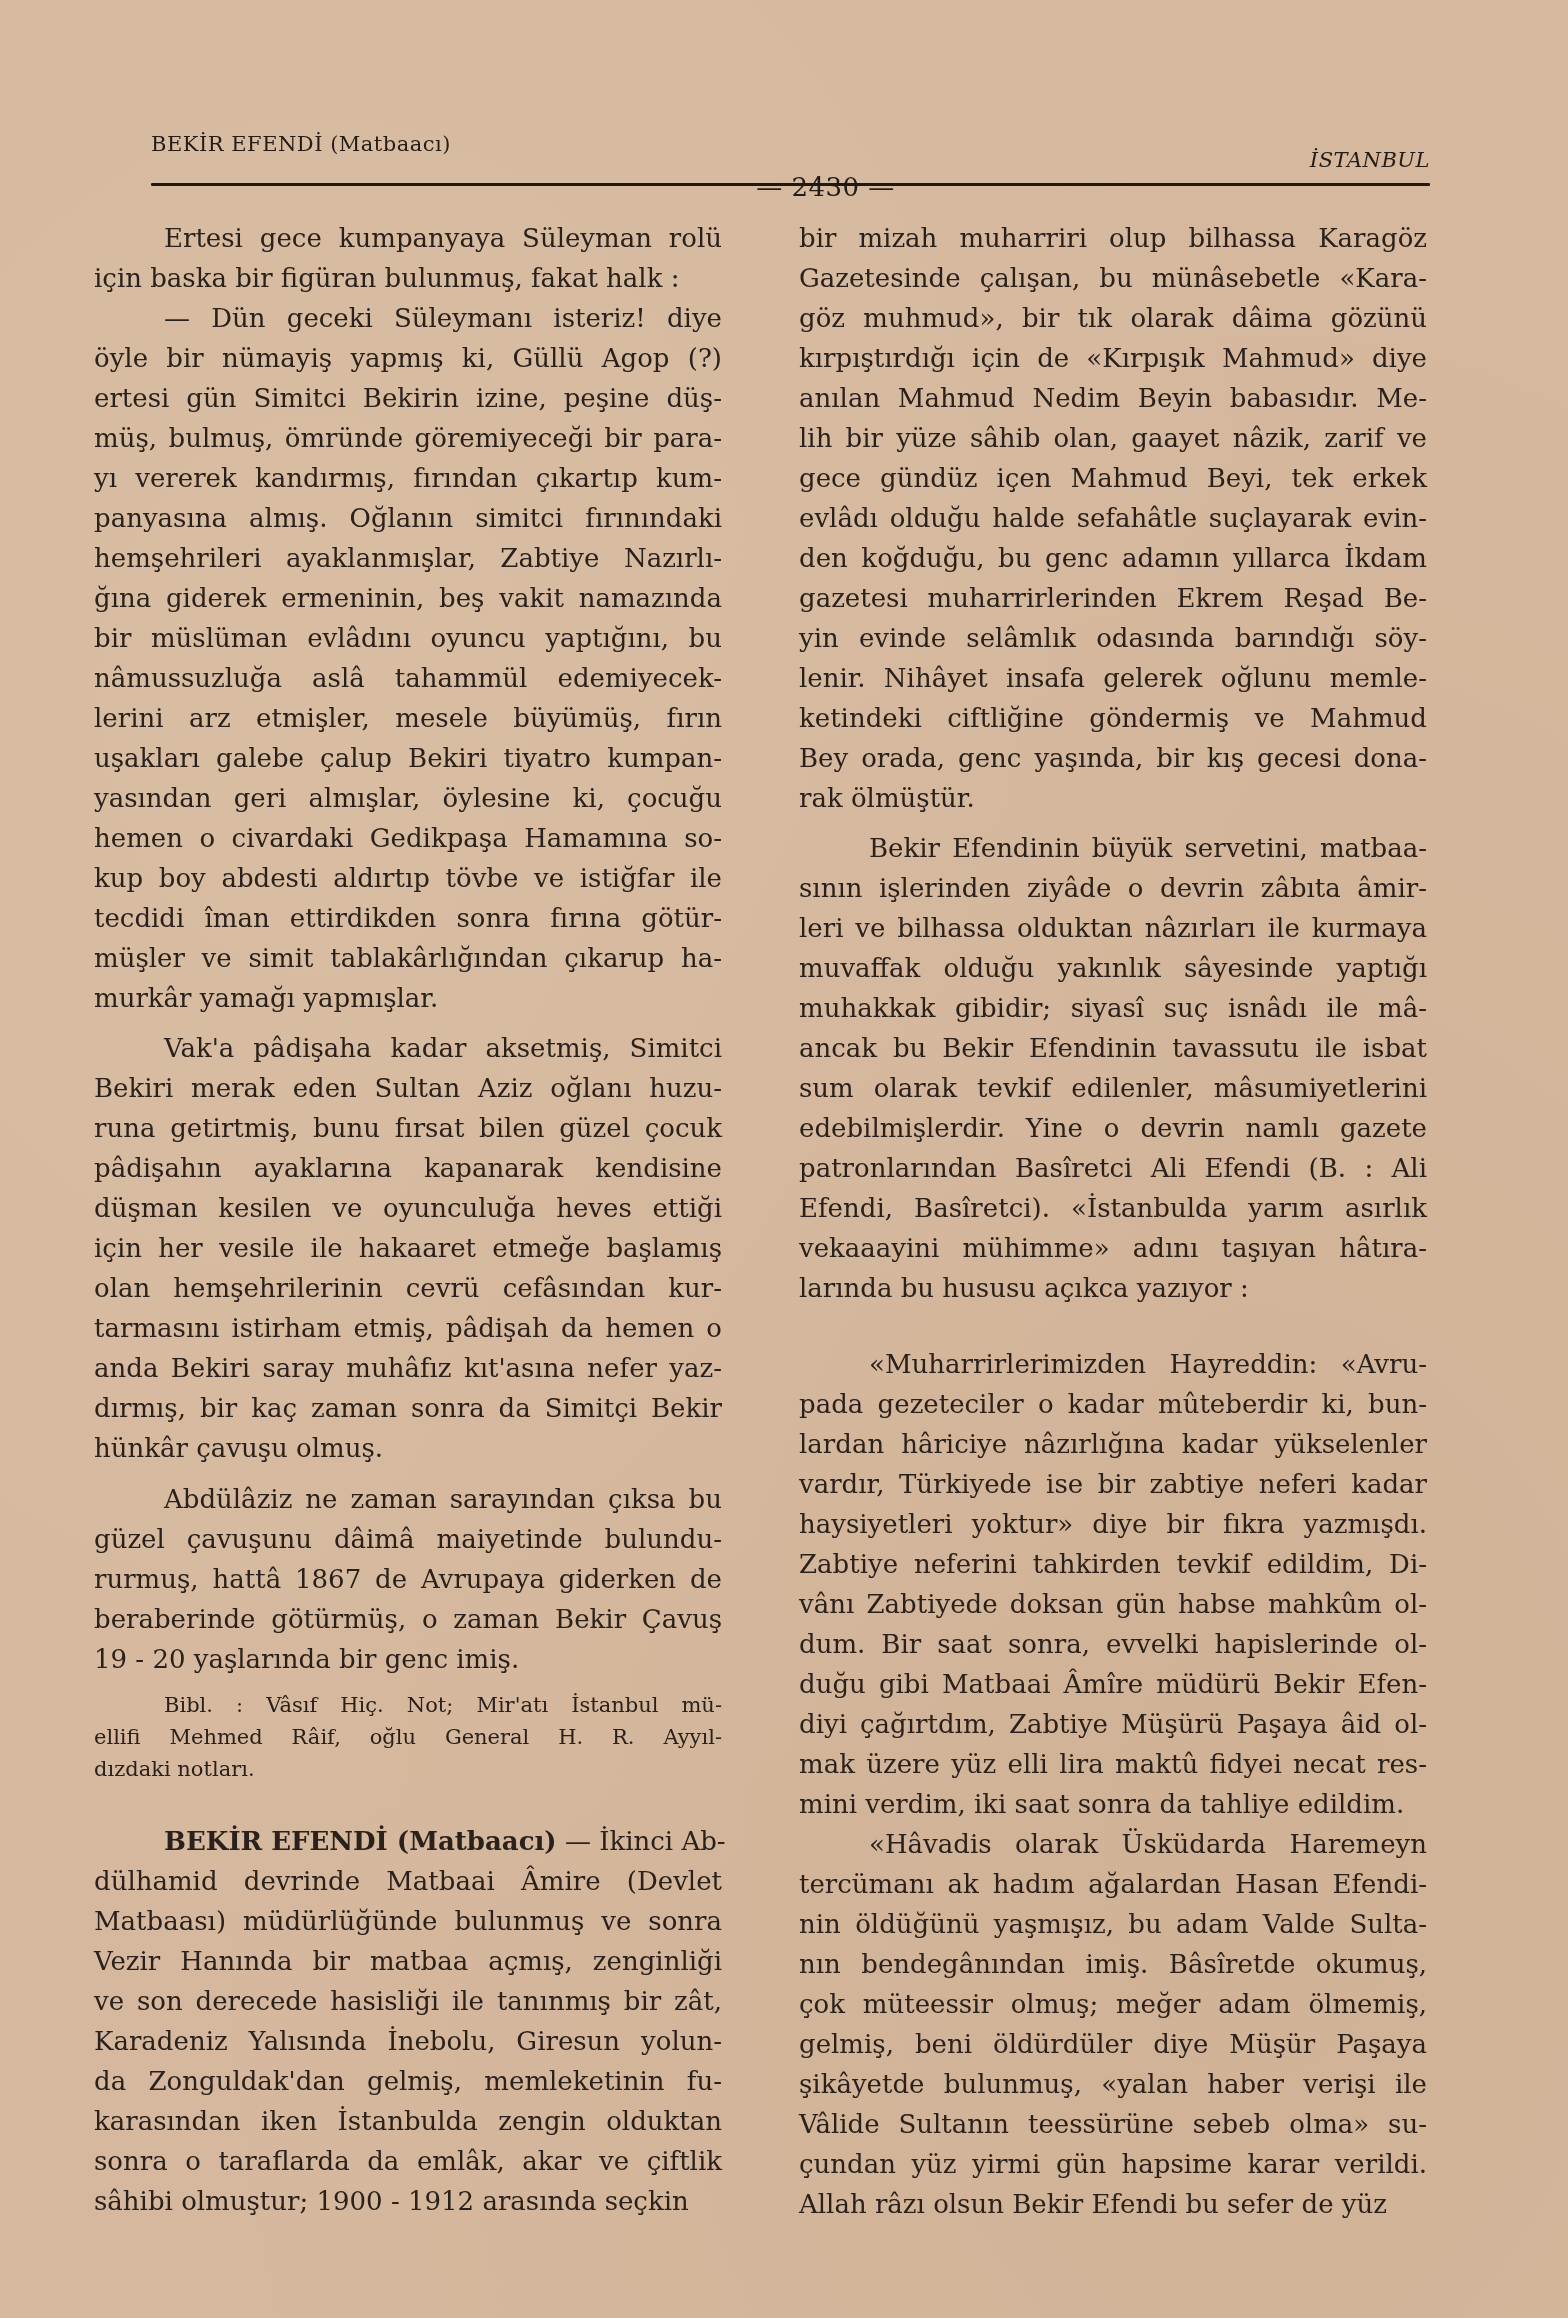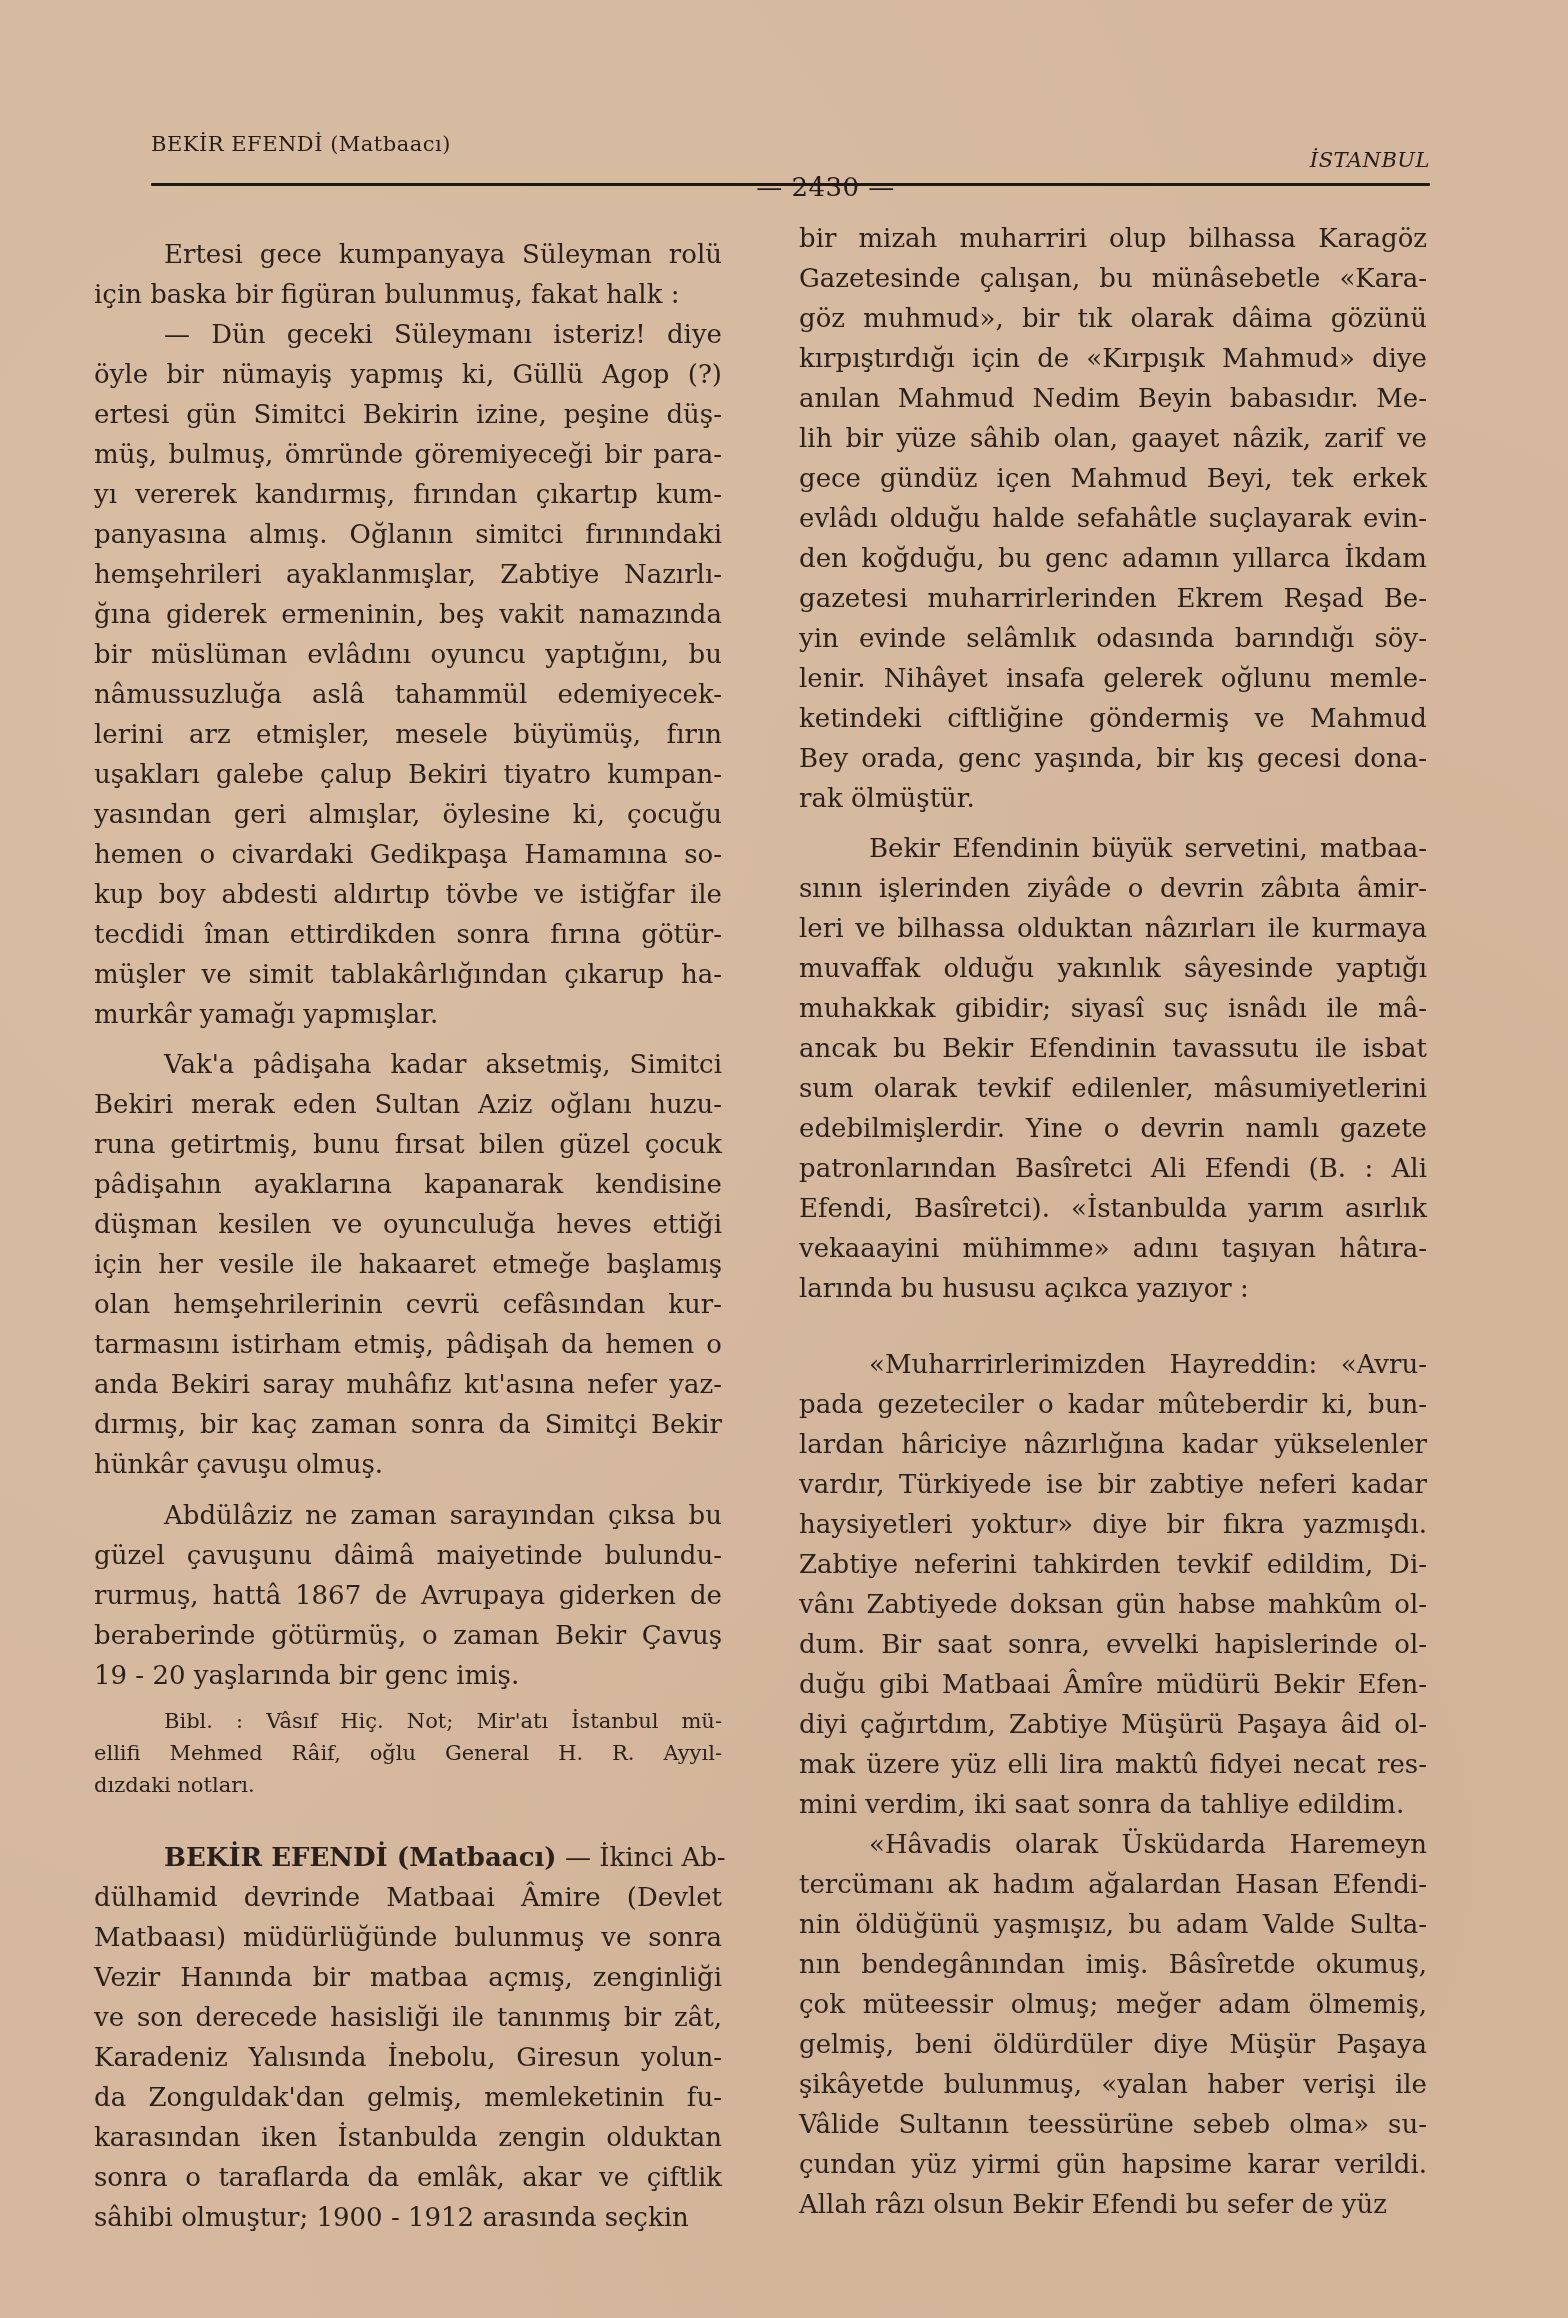--- a/index.html
+++ b/index.html
@@ -43,21 +43,21 @@
 
 <div class="header">
   <span class="left">BEKİR EFENDİ (Matbaacı)</span>
   <span class="center">— 2430 —</span>
   <span class="right">İSTANBUL</span>
 </div>
 <div class="rule"></div>
 
 <div class="col left">
   <div>
-      <span class="line" style="padding-left: 70px; margin-top: 16px;">Ertesi gece kumpanyaya Süleyman rolü</span>
+      <span class="line" style="padding-left: 70px;">Ertesi gece kumpanyaya Süleyman rolü</span>
       <span class="line last">için baska bir figüran bulunmuş, fakat halk :</span>
     </div>
   <div>
       <span class="line" style="padding-left: 70px;">— Dün geceki Süleymanı isteriz! diye</span>
       <span class="line">öyle bir nümayiş yapmış ki, Güllü Agop (?)</span>
       <span class="line">ertesi gün Simitci Bekirin izine, peşine düş-</span>
       <span class="line">müş, bulmuş, ömründe göremiyeceği bir para-</span>
       <span class="line">yı vererek kandırmış, fırından çıkartıp kum-</span>
       <span class="line">panyasına almış. Oğlanın simitci fırınındaki</span>
       <span class="line">hemşehrileri ayaklanmışlar, Zabtiye Nazırlı-</span>

